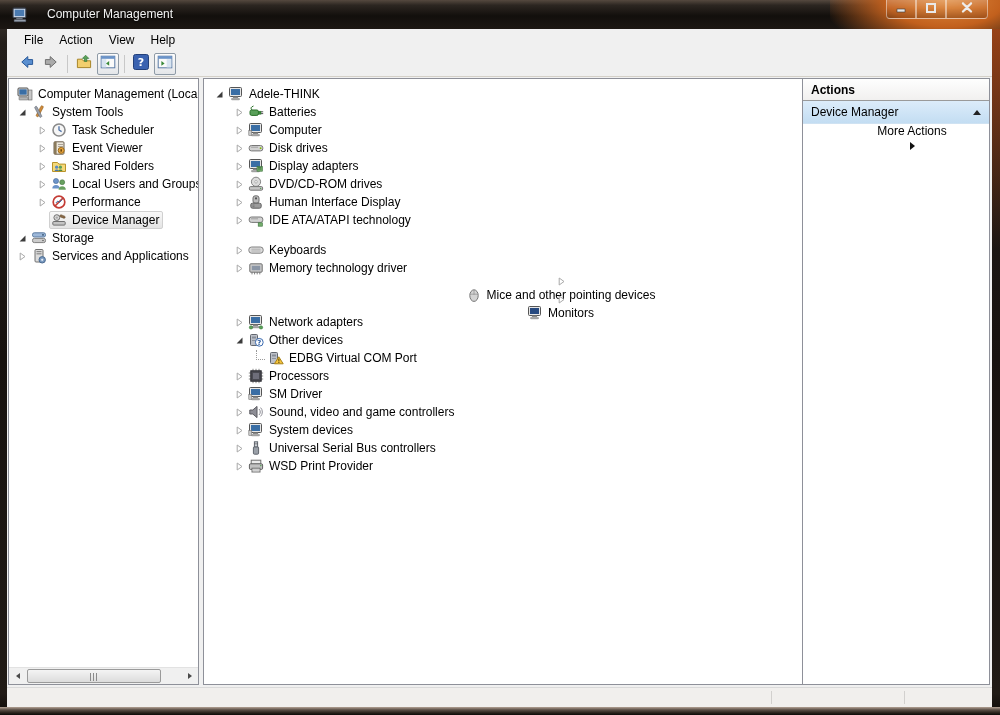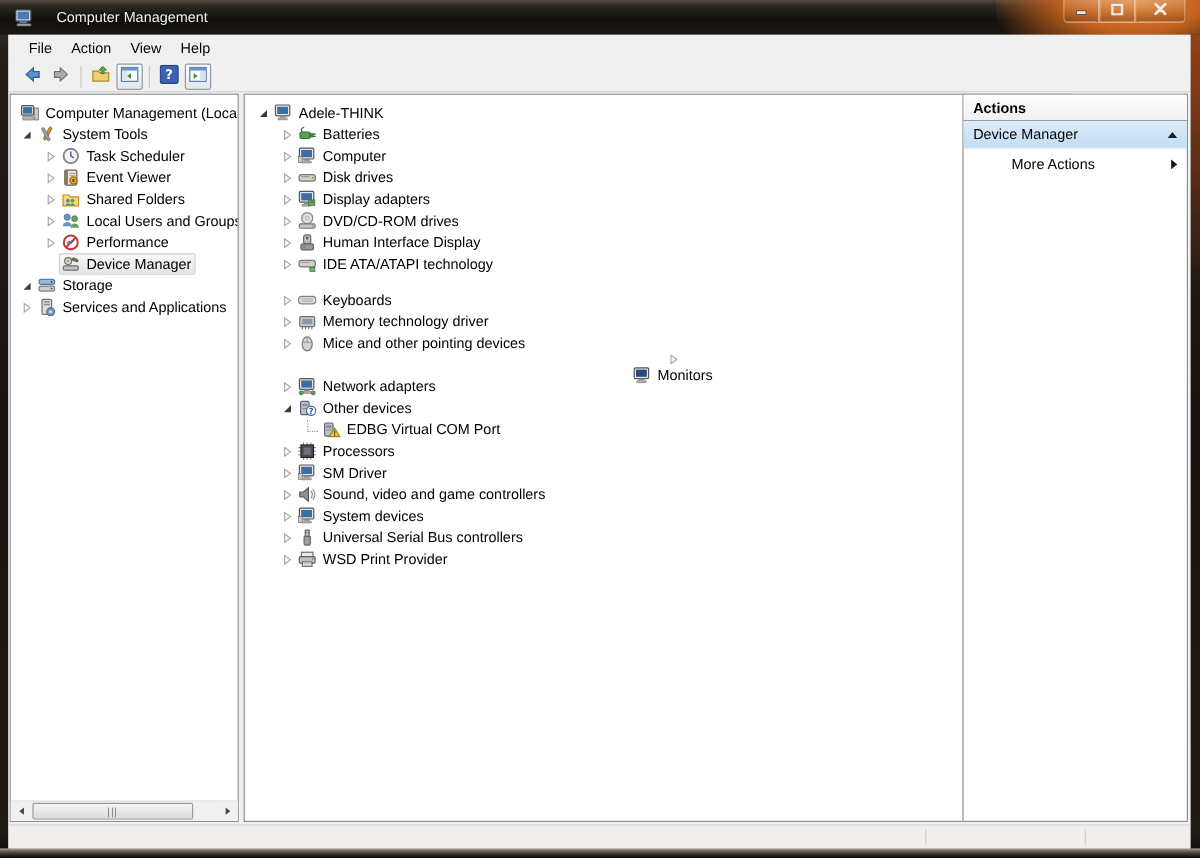--- a/index.html
+++ b/index.html
@@ -66,21 +66,21 @@
     background:repeating-linear-gradient(90deg,#8a8a8a 0 1px,transparent 1px 3px); }
   .arr-l { width:0; height:0; border-top:3px solid transparent; border-bottom:3px solid transparent; border-right:4px solid #4a4a4a; }
   .arr-r { width:0; height:0; border-top:3px solid transparent; border-bottom:3px solid transparent; border-left:4px solid #4a4a4a; }
 
   
   .ap-header { height:22px; display:flex; align-items:center; padding-left:8px; font-weight:bold;
     background:linear-gradient(180deg,#fefefe,#f1f0ef); border-bottom:1px solid #9a9a9a; }
   .ap-group { height:23px; display:flex; align-items:center; padding:0 8px;
     background:linear-gradient(180deg,#dcecfa 0%,#c3ddf2 100%); border-bottom:1px solid #cfe2f2; }
   .ap-group .grow, .ap-more .grow { flex:1; }
-  .ap-more { height:26px; display:flex; align-items:center; padding:0 8px 0 40px; }
+  .ap-more { height:26px; display:flex; align-items:center; padding:0 8px 0 40px;flex-direction:column; }
   .tri-up { width:0; height:0; border-left:4px solid transparent; border-right:4px solid transparent; border-bottom:5px solid #222; }
   .tri-right { width:0; height:0; border-top:4px solid transparent; border-bottom:4px solid transparent; border-left:5px solid #111; }
 
   
   .statusbar { position:absolute; bottom:0; left:0; right:0; height:20px; background:#f1efed; border-top:1px solid #dadada; }
   .sb-sep { position:absolute; top:3px; bottom:3px; width:1px; background:#d2d0ce; }
 </style>
 </head>
 <body>
 
@@ -530,21 +530,21 @@
                 <span class="ticon">
                   <svg width="16" height="16" viewBox="0 0 16 16">
                     <rect x="1.8" y="3.8" width="12.4" height="8.4" rx="1" fill="#cacaca" stroke="#707070"></rect>
                     <rect x="3.8" y="5.8" width="8.4" height="4.4" fill="#8a95a5"></rect>
                     <path d="M4 12.2 v2.2 M6.6 12.2 v2.2 M9.2 12.2 v2.2 M11.8 12.2 v2.2" stroke="#707070" stroke-width="0.9"></path>
                   </svg>
                 </span>
                 <span class="lbl">Memory technology driver</span>
               </span>
             </div>
-            <div class="trow" style="padding-left: 28px;">
+            <div class="trow" style="padding-left: 28px; flex-direction: column;">
               <span class="slot">
                 <svg width="9" height="9" viewBox="0 0 9 9">
                   <path d="M2.2 1 L7 4.5 L2.2 8 Z" fill="#ffffff" stroke="#a9a9a9"></path>
                 </svg>
               </span>
               <span class="hl">
                 <span class="ticon">
                   <svg width="16" height="16" viewBox="0 0 16 16">
                     <ellipse cx="8" cy="8.6" rx="4.2" ry="5.8" fill="#d4d4d4" stroke="#777"></ellipse>
                     <path d="M8 2.8 v5 M3.8 7.2 h8.4" stroke="#979797" stroke-width="0.8"></path>

